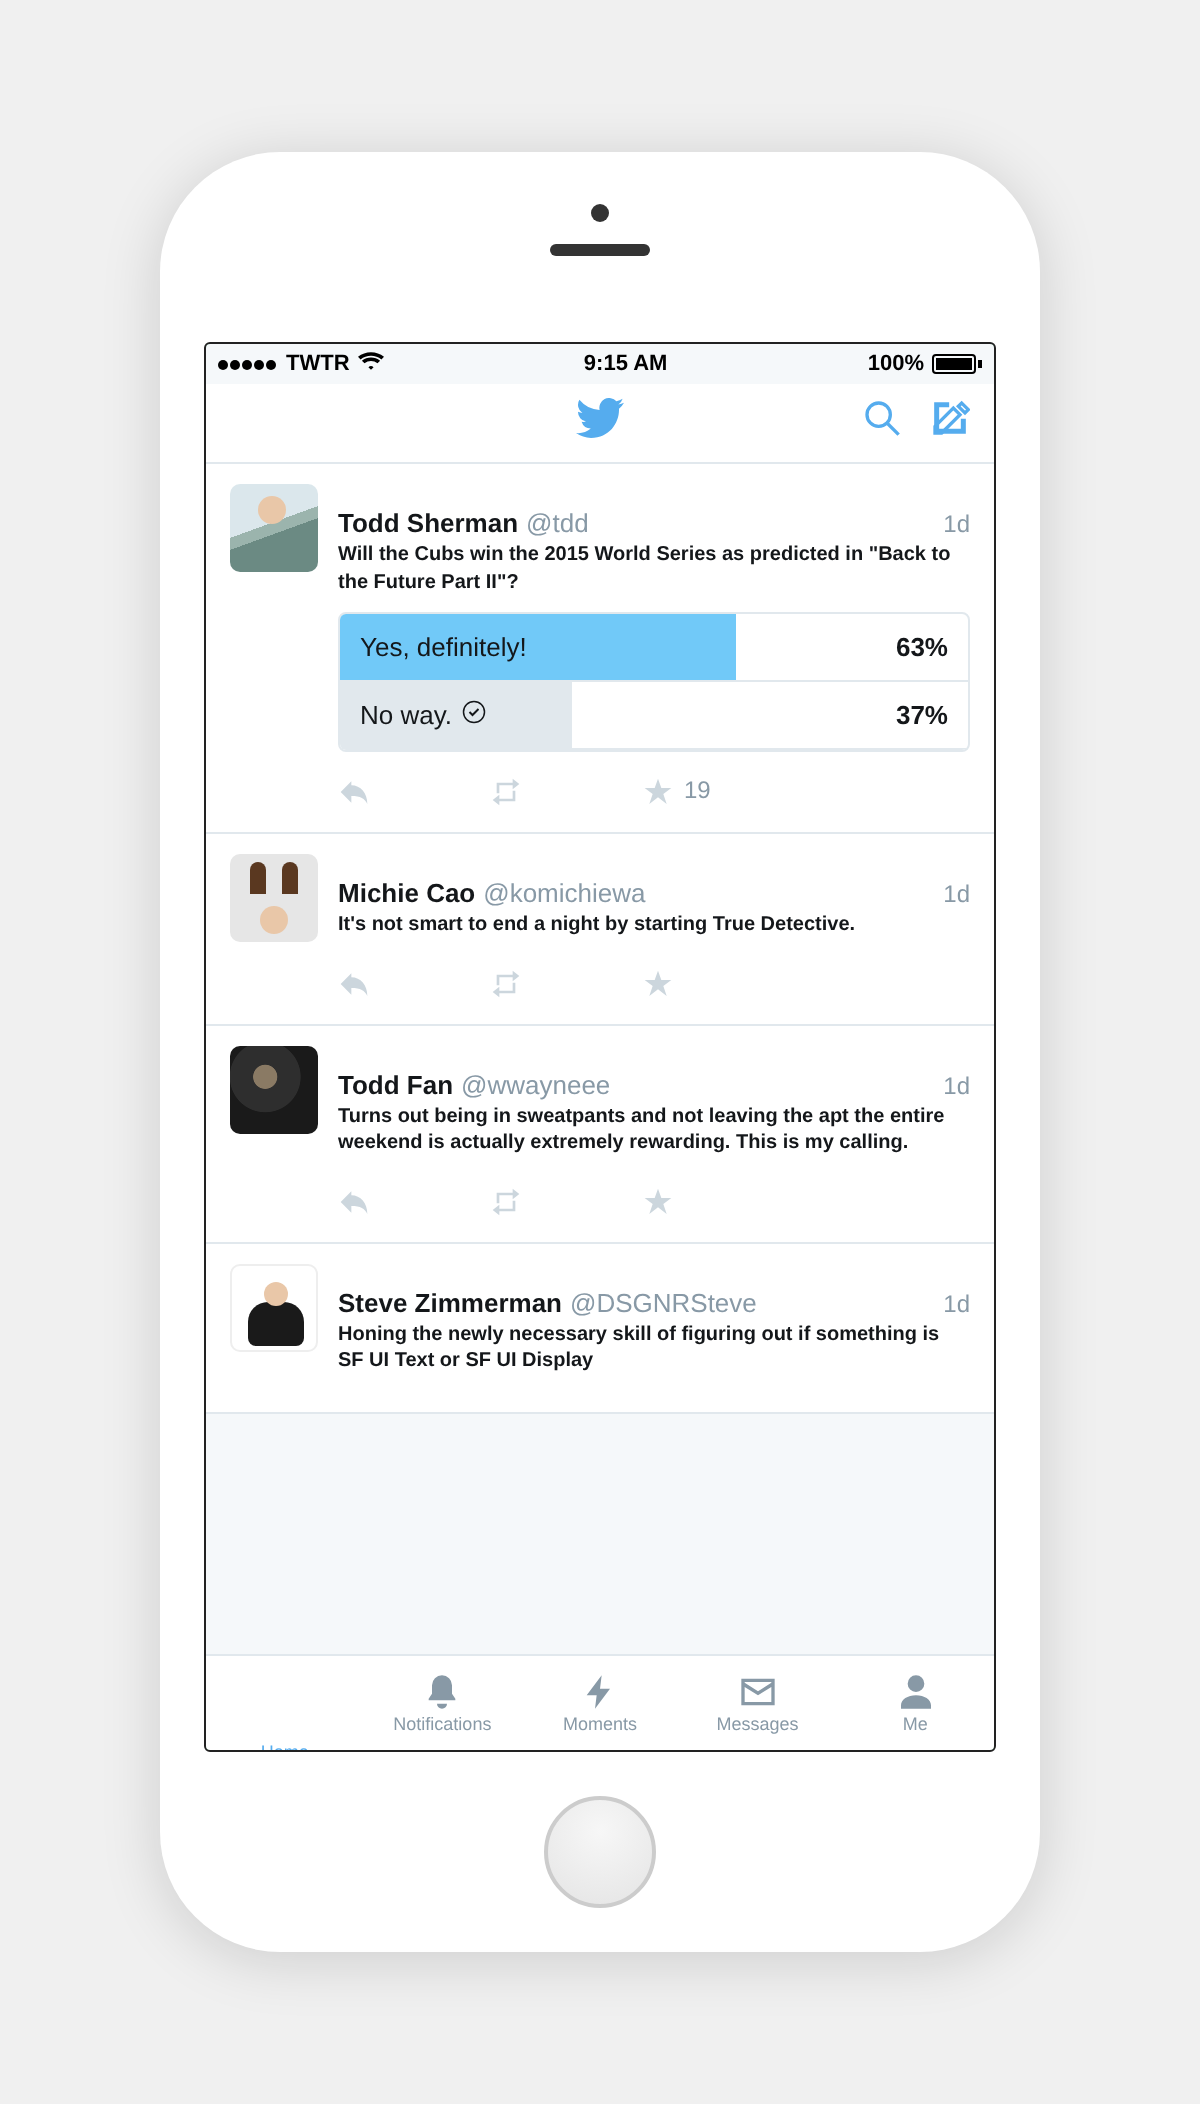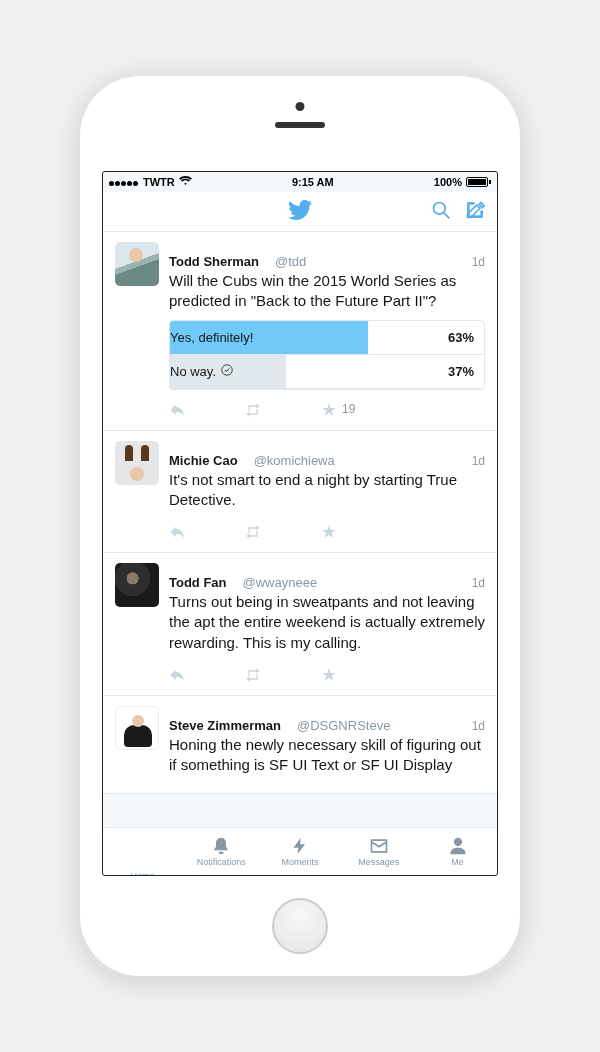--- a/index.html
+++ b/index.html
@@ -144,40 +144,40 @@
 .av2::after{content:"";position:absolute;bottom:4px;left:15px;width:14px;height:14px;background:#e9c7a8;border-radius:50%;}
 .av3 { background: radial-gradient(circle at 40% 35%, #8a7a64 0 15%, #2e2e2e 16% 45%, #1a1a1a 46%); }
 .av4 { background:#fff; position:relative; border:1px solid #eee; }
 .av4::before{content:"";position:absolute;bottom:2px;left:8px;width:28px;height:22px;background:#1a1a1a;border-radius:10px 10px 4px 4px;}
 .av4::after{content:"";position:absolute;top:8px;left:16px;width:12px;height:12px;background:#e9c7a8;border-radius:50%;}
 
 .tweet-body { flex: 1; min-width: 0; }
 .tweet-header {
   display: flex;
   align-items: baseline;
-  gap: 16px;
+  gap: 4px;
   font-size: 13px;
   margin-bottom: 2px;
   justify-content: space-between;
 }
 .author { font-weight: 700; color: #14171a; }
 .handle { color: #8899a6; margin-top: 12px; }
 .time { margin-left: auto; color: #8899a6; font-size: 12px; }
-.tweet-text { font-size: 15px; color: #14171a; line-height: 1.35; margin-bottom: 8px; }
+.tweet-text { font-size: 10px; color: #14171a; line-height: 1.35; margin-bottom: 8px; font-weight: bold; }
 
 .poll { border:1px solid #e1e8ed; border-radius:4px; overflow:hidden; margin-bottom:6px; }
 .poll-row {
   display:flex; align-items:center; justify-content:space-between;
   padding: 0; position:relative; height:34px;
   border-bottom:1px solid #e1e8ed;
 }
 .poll-row:last-of-type { border-bottom:1px solid #e1e8ed; }
 .poll-bar { position:absolute; left:0; top:0; bottom:0; background:#71c9f8; }
 .poll-bar.lose { background:#e1e8ed; }
-.poll-label { position:relative; z-index:1; padding-left:0; font-size:13px; color:#14171a; display:flex; align-items:center; gap:5px; }
+.poll-label { position:relative; z-index:1; padding-left:10px; font-size:13px; color:#14171a; display:flex; align-items:center; gap:5px; }
 .poll-pct { position:relative; z-index:1; padding-right:10px; font-size:13px; font-weight:600; color:#14171a; }
 .poll-meta { padding:8px 10px; font-size:12px; color:#8899a6; }
 .check-circle svg { width:12px; height:12px; }
 
 .tweet-actions {
   display:flex; gap:60px; padding:6px 0 2px 0;
   color:#ccd6dd;
 }
 .action { display:flex; gap:5px; font-size:12px; }
 .action svg { width:16px; height:16px; fill:#ccd6dd; }

